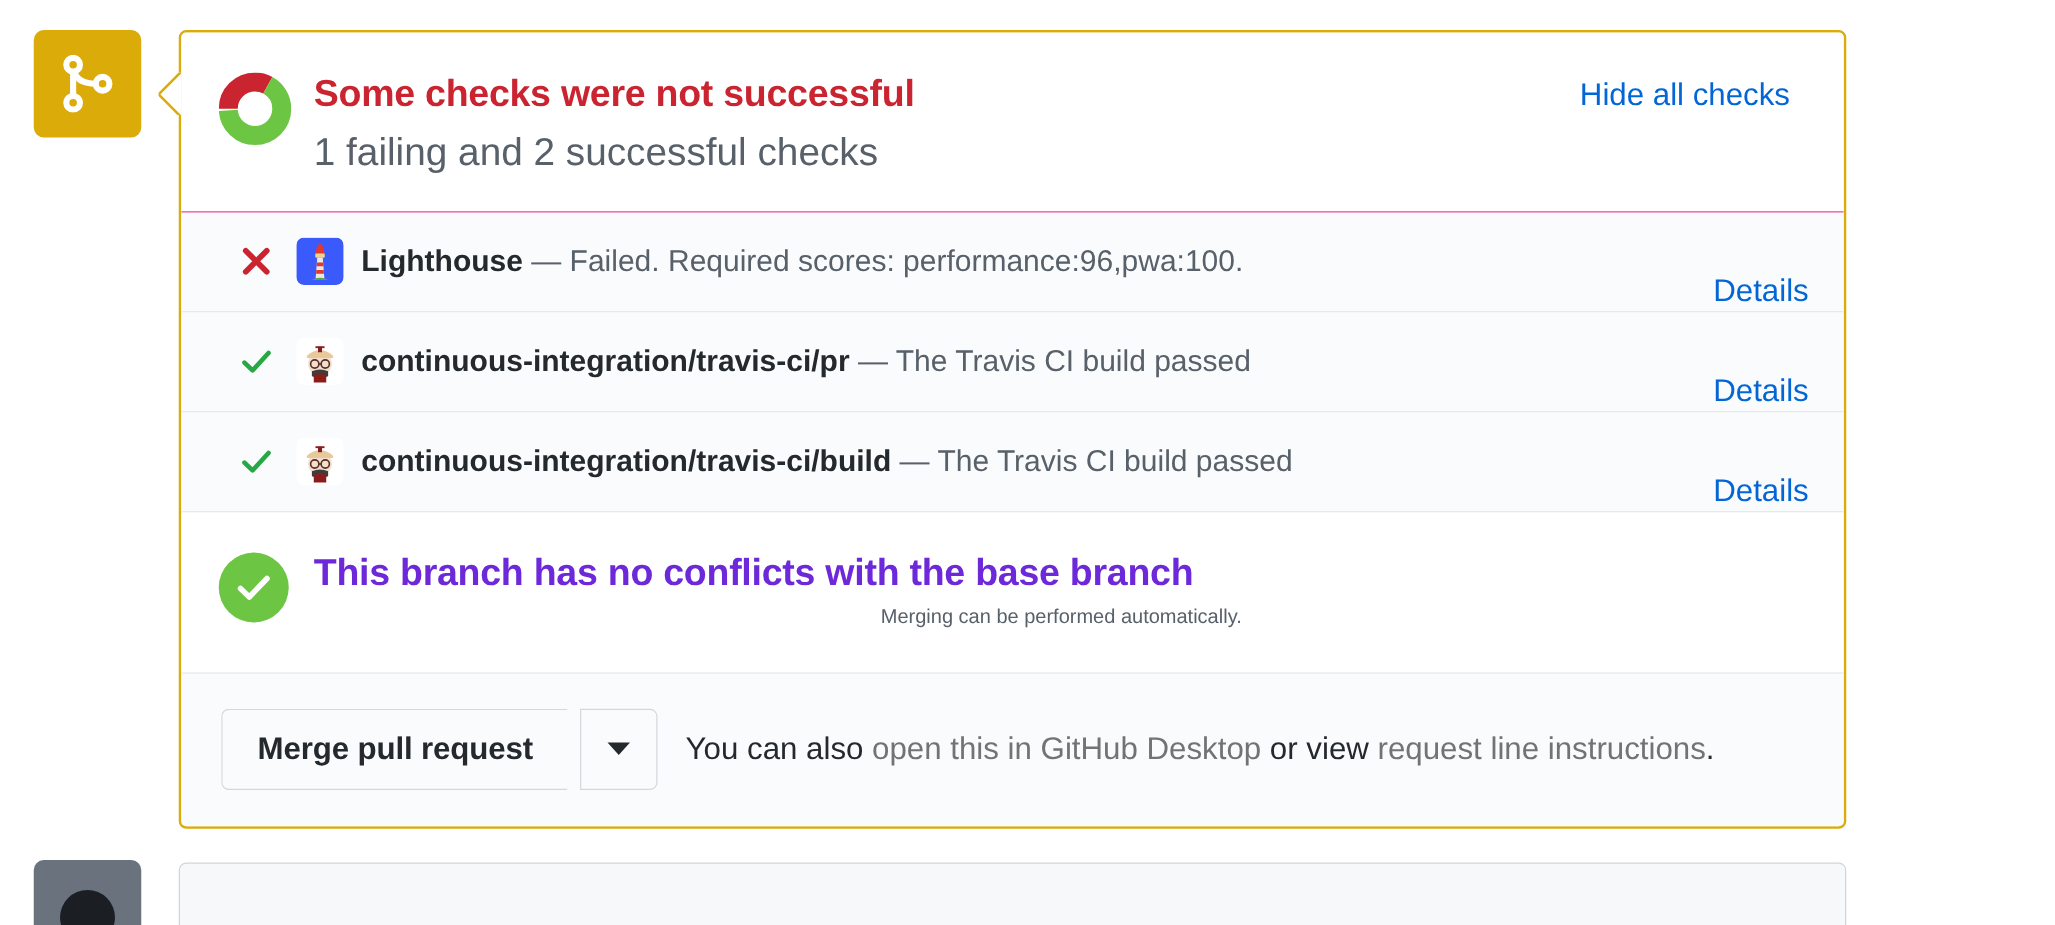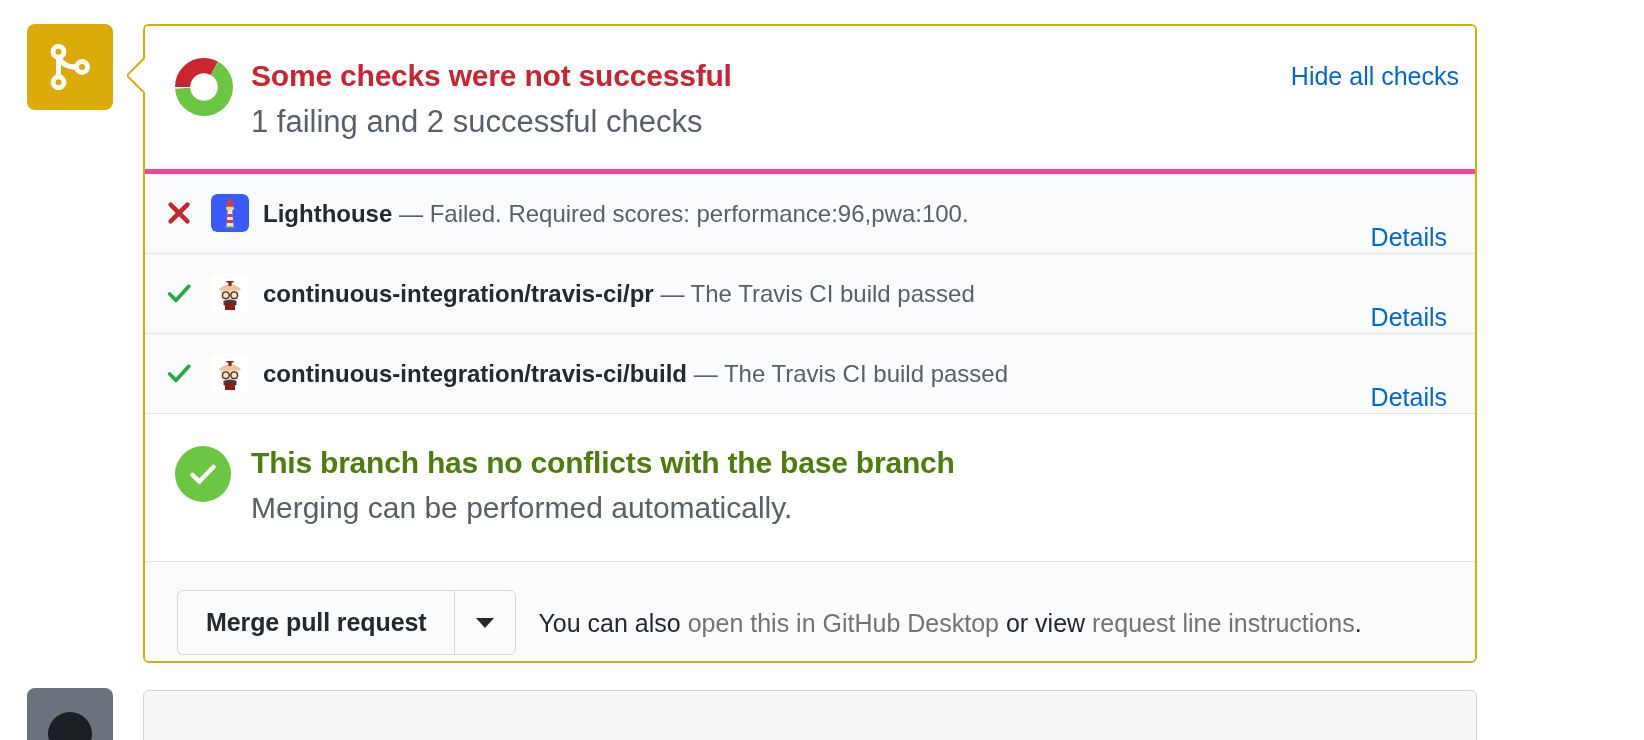--- a/index.html
+++ b/index.html
@@ -66,23 +66,23 @@
     background: #ffffff;
     border-left: 2px solid #dbab09;
     border-bottom: 2px solid #dbab09;
     transform: rotate(45deg);
   }
 
   
   .status-header {
     display: flex;
     align-items: flex-start;
-    padding: 30px 16px 26px 30px;
-    background: #ffffff;
-    border-bottom: 5px solid #ec4899;
+    padding: 30px 43px 26px 30px;
+    background: #ffffff;
+    border-bottom: 1px solid #ec4899;
     position: relative;
     min-height: 135px;
   }
   .donut {
     flex: 0 0 auto;
     width: 58px;
     height: 58px;
     margin-top: 2px;
     margin-right: 18px;
   }
@@ -109,21 +109,21 @@
     text-decoration: none;
     text-align: center;
   }
 
   
   .check-row {
     display: flex;
     align-items: center;
     background: #fafbfc;
     border-bottom: 1px solid #e1e4e8;
-    padding: 0 28px 0 20px;
+    padding: 0 28px 0 46px;
     height: 80px;
   }
   .check-state {
     flex: 0 0 auto;
     width: 46px;
     display: flex;
     align-items: center;
     justify-content: flex-start;
   }
   .check-state svg { display: block; }
@@ -178,44 +178,46 @@
     background: #6cc644;
     display: flex;
     align-items: center;
     justify-content: center;
     margin-right: 20px;
     margin-top: 2px;
   }
   .conflict-badge svg { width: 32px; height: 32px; display: block; }
   .conflict-text { flex: 1 1 auto; }
   .conflict-title {
-    color: #4d7c0f;
+    color: #6d28d9;
     font-size: 30px;
     font-weight: bold;
     line-height: 1.25;
     letter-spacing: -0.2px;
   }
   .conflict-sub {
     color: #586069;
-    font-size: 30px;
+    font-size: 16px;
     line-height: 1.4;
     margin-top: 6px;
+    text-align: center;
   }
 
   
   .merge-bar {
     display: flex;
     align-items: center;
     background: #fafbfc;
     padding: 28px 28px 30px 32px;
   }
   .merge-btn-group {
     display: flex;
     align-items: stretch;
     flex: 0 0 auto;
+    gap: 10px;
   }
   .merge-btn {
     background: #fafbfc;
     border: 1px solid #d5d8db;
     border-right: none;
     border-radius: 6px 0 0 6px;
     color: #24292e;
     font-size: 25px;
     font-weight: bold;
     padding: 16px 28px 17px 28px;

